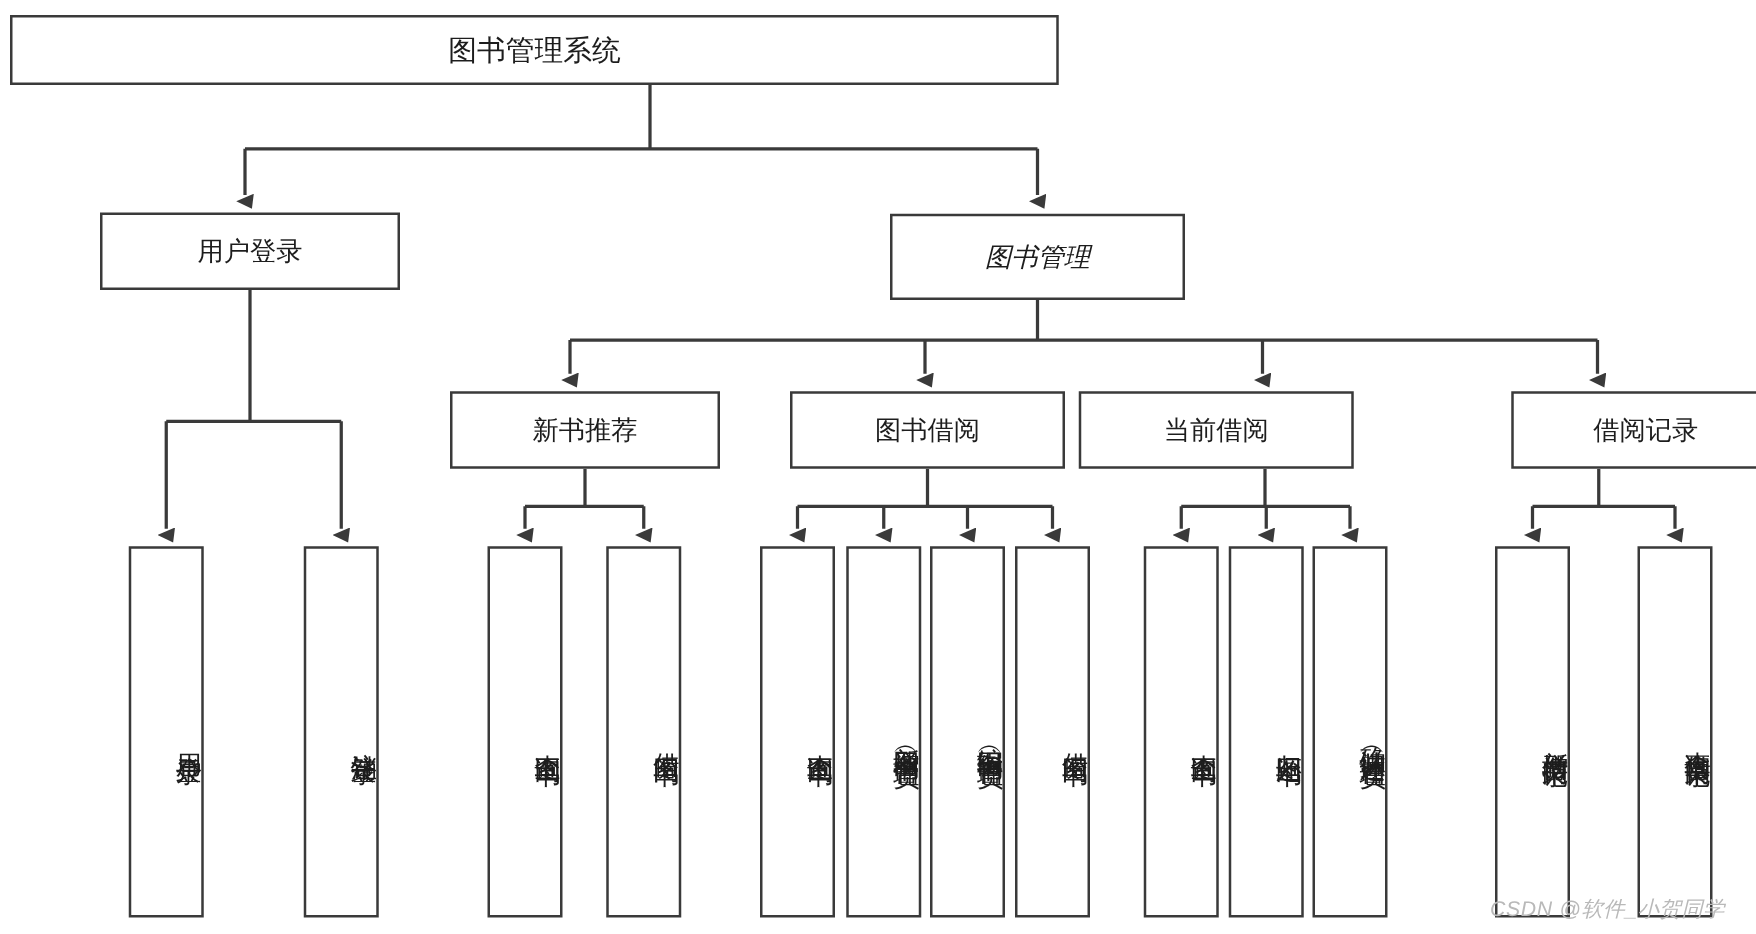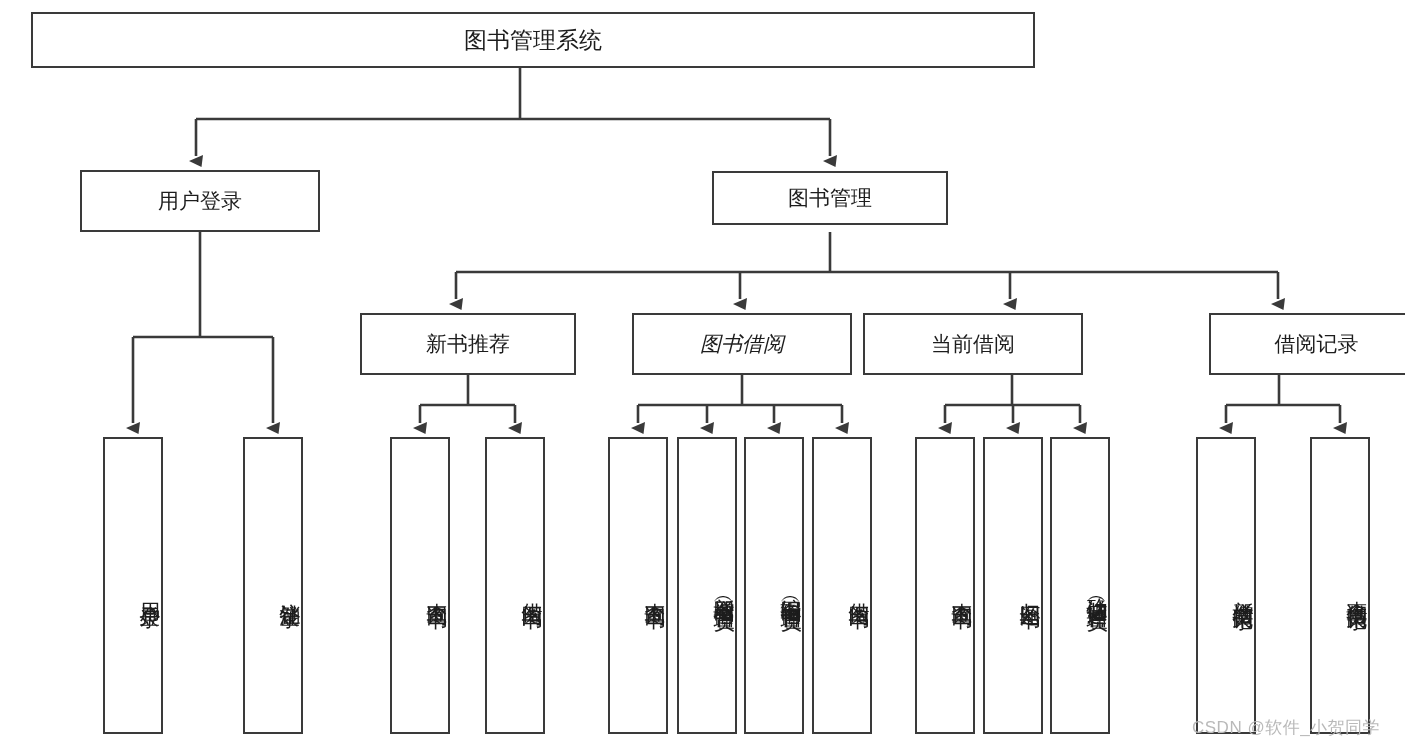--- a/index.html
+++ b/index.html
@@ -113,33 +113,33 @@
         <line x1="1013" y1="405" x2="1013" y2="423" marker-end="url(#arrow)"></line>
         <line x1="1080" y1="405" x2="1080" y2="423" marker-end="url(#arrow)"></line>
         <line x1="1279" y1="375" x2="1279" y2="405"></line>
         <line x1="1226" y1="405" x2="1340" y2="405"></line>
         <line x1="1226" y1="405" x2="1226" y2="423" marker-end="url(#arrow)"></line>
         <line x1="1340" y1="405" x2="1340" y2="423" marker-end="url(#arrow)"></line>
       </g>
   </svg>
 
   <div id="node-layer">
-      <div class="node root" style="left: 31px; top: 12px; width: 1004px; height: 56px;">
+      <div class="node root" style="left: 8px; top: 12px; width: 839px; height: 56px;">
         <span>图书管理系统</span>
       </div>
       <div class="node lvl2" style="left: 80px; top: 170px; width: 240px; height: 62px;">
         <span>用户登录</span>
       </div>
-      <div class="node lvl2" style="left: 712px; top: 171px; width: 236px; height: 54px;">
+      <div class="node lvl2" style="left: 712px; top: 171px; width: 236px; height: 69px; font-style: italic;">
         <span>图书管理</span>
       </div>
       <div class="node lvl3" style="left: 360px; top: 313px; width: 216px; height: 62px;">
         <span>新书推荐</span>
       </div>
-      <div class="node lvl3" style="left: 632px; top: 313px; width: 220px; height: 62px; font-style: italic;">
+      <div class="node lvl3" style="left: 632px; top: 313px; width: 220px; height: 62px;">
         <span>图书借阅</span>
       </div>
       <div class="node lvl3" style="left: 863px; top: 313px; width: 220px; height: 62px;">
         <span>当前借阅</span>
       </div>
       <div class="node lvl3" style="left: 1172px; top: 313px; width: 215px; height: 62px; margin-left: 37px;">
         <span>借阅记录</span>
       </div>
       <div class="node leaf" style="left: 103px; top: 437px; width: 60px; height: 297px;">
         <span class="vtxt">用户登录</span>
@@ -175,15 +175,15 @@
         <span class="vtxt">确认归还（管理员）</span>
       </div>
       <div class="node leaf" style="left: 1196px; top: 437px; width: 60px; height: 297px;">
         <span class="vtxt">新增借阅记录</span>
       </div>
       <div class="node leaf" style="left: 1310px; top: 437px; width: 60px; height: 297px;">
         <span class="vtxt">查询借阅记录</span>
       </div>
     </div>
 
-  <div class="watermark" style="left: 1192px; top: 716px;">CSDN @软件_小贺同学</div>
+  <div class="watermark" style="left: 1192px; top: 716px; font-style: italic;">CSDN @软件_小贺同学</div>
 
 </div>
 
 </body></html>

